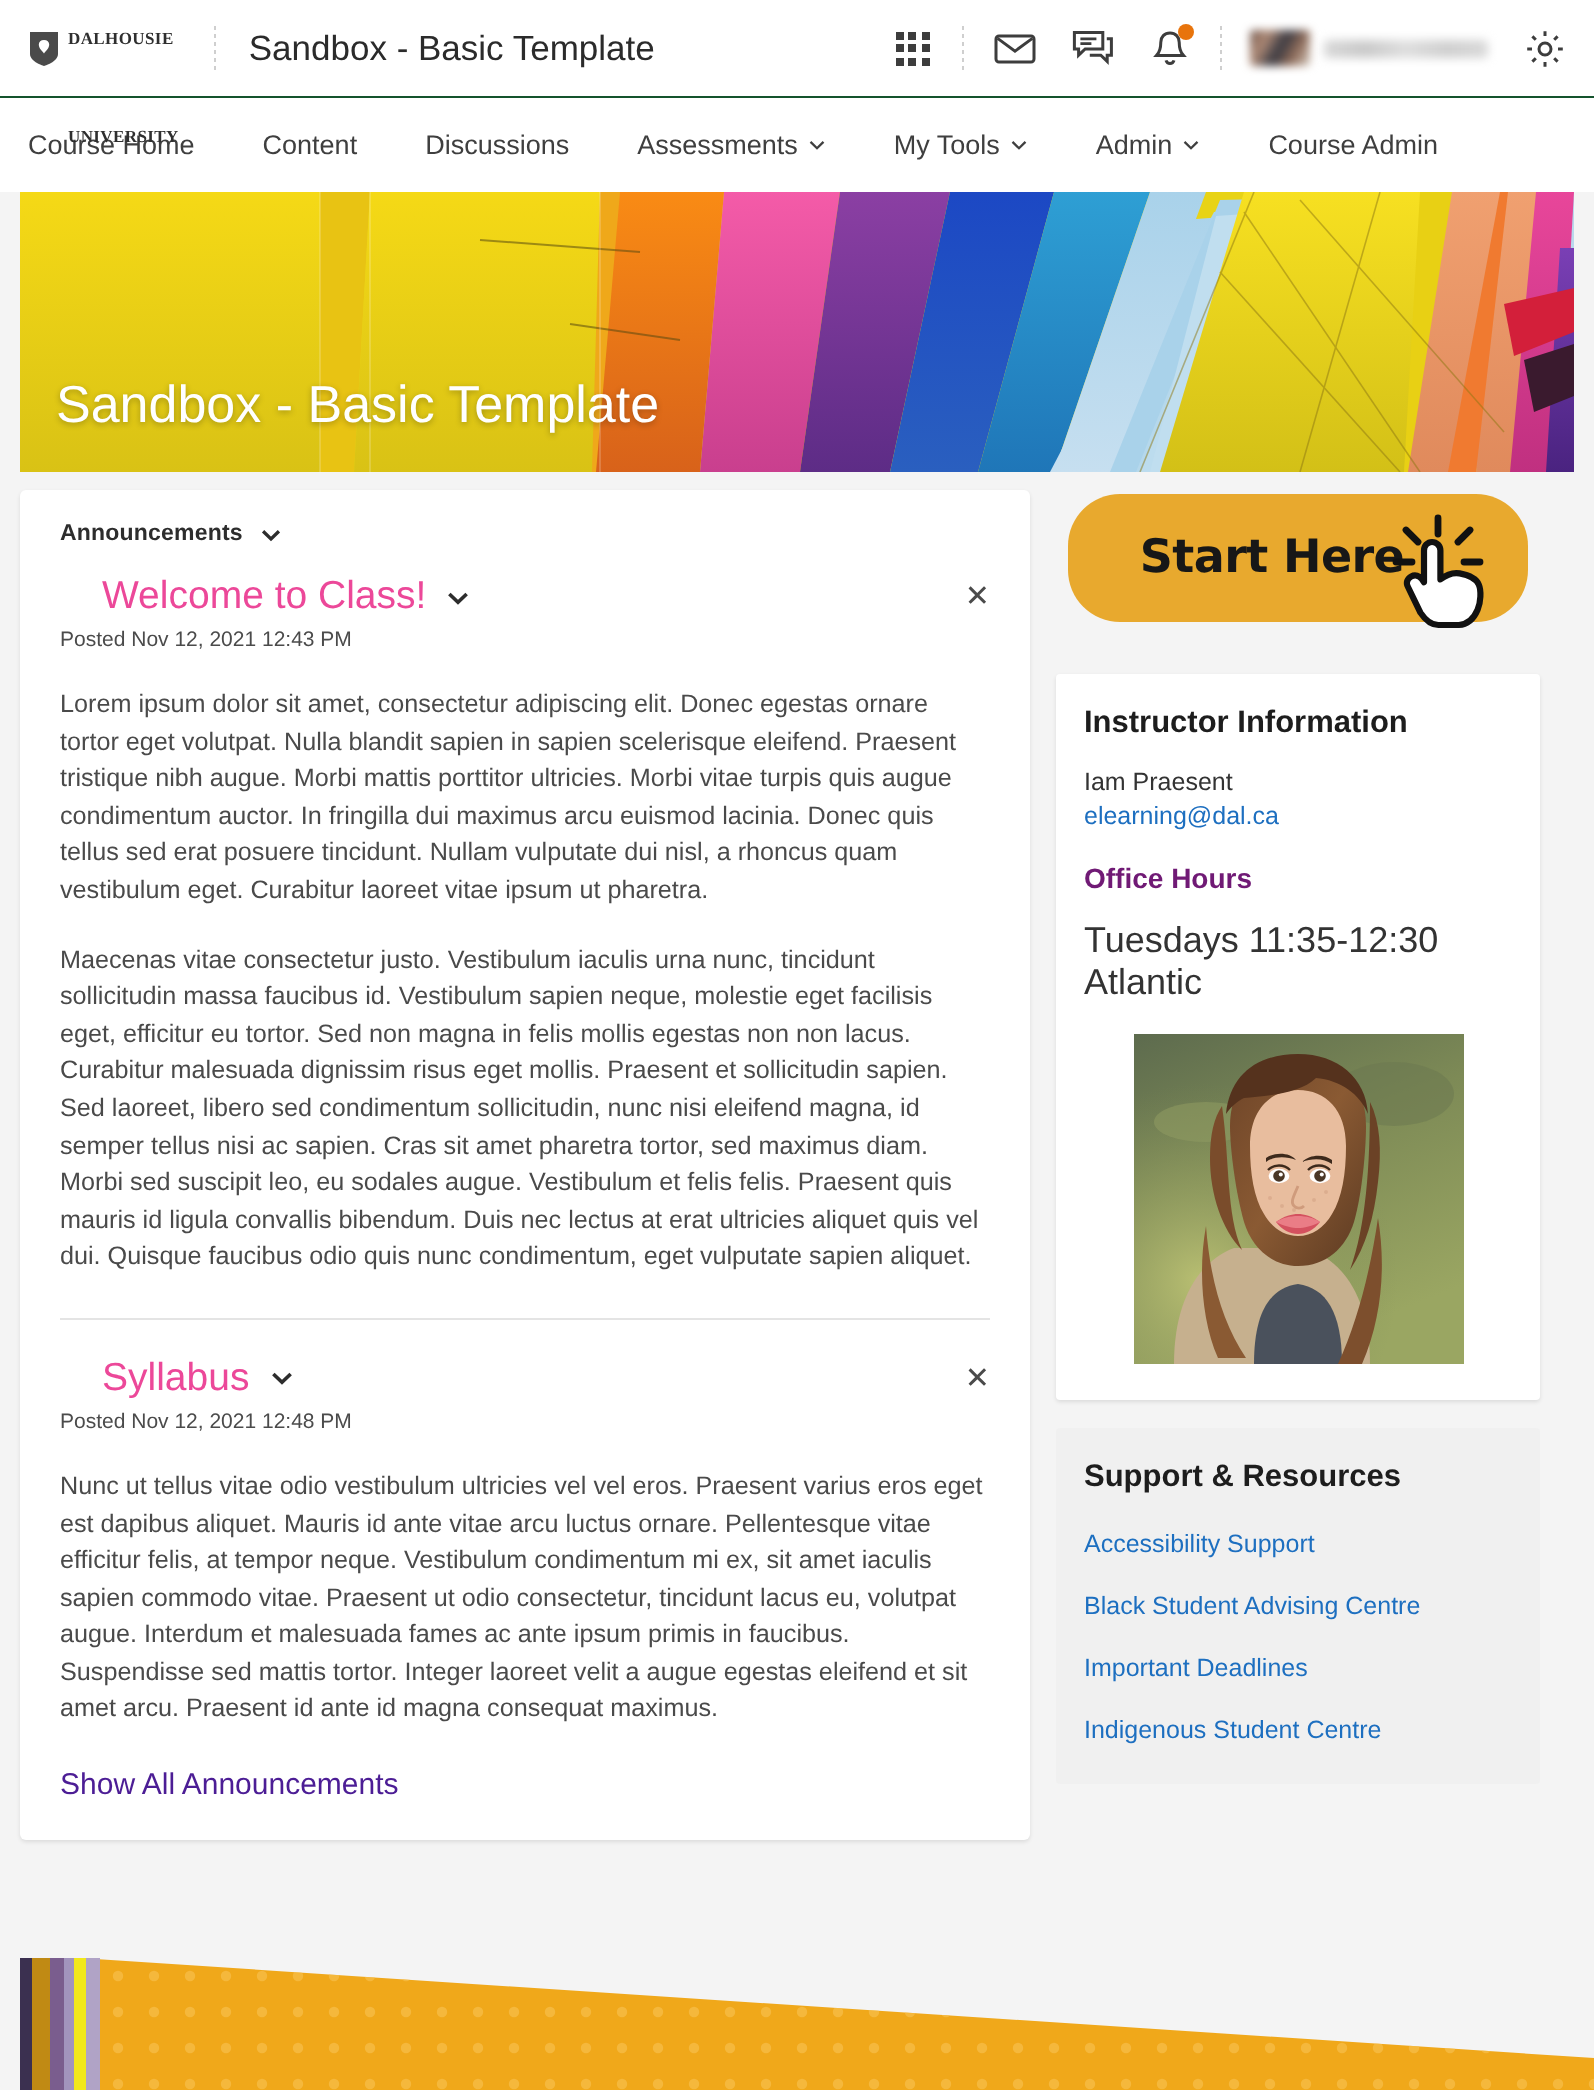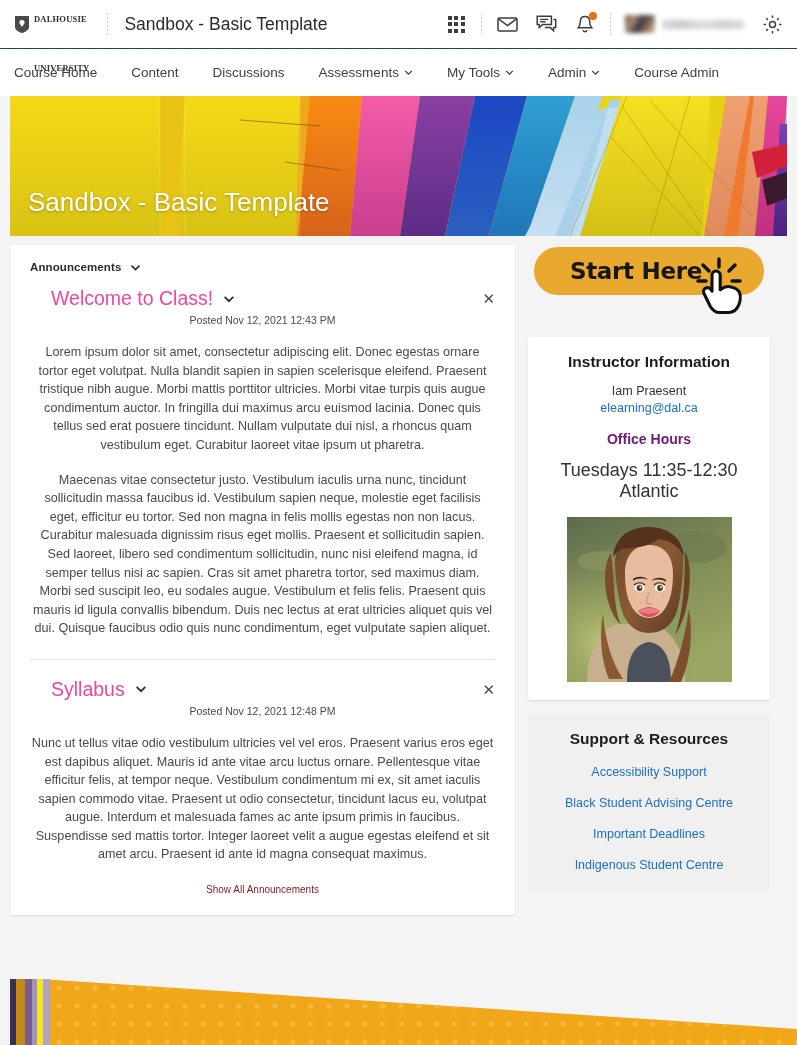--- a/index.html
+++ b/index.html
@@ -50,43 +50,43 @@
   .navitem:first-child { padding-left: 0; }
   .caret { width: 9px; height: 9px; }
 
   
   .banner { margin: 0 10px; height: 140px; position: relative; overflow: hidden; }
   .banner-img { position: absolute; inset: 0; }
   .banner-title { position: absolute; left: 18px; bottom: 18px; color: #fff;
     font-size: 26px; font-weight: 400; text-shadow: 0 1px 3px rgba(0,0,0,.28); }
 
   
-  .page { display: flex; gap: 13px; padding: 9px 10px 0 10px; align-items: flex-start; text-align: center; }
+  .page { display: flex; gap: 13px; padding: 9px 10px 0 10px; align-items: flex-start; }
   .col-main { width: 505px; background: #fff; border-radius: 3px;
      box-shadow: 0 1px 2px rgba(0,0,0,.10); padding: 16px 20px 18px 20px; }
   .col-side { width: 242px; display: flex; flex-direction: column; gap: 14px; }
 
   
   .ann-head { display: flex; align-items: center; gap: 9px; margin-bottom: 14px; }
   .ann-head-label { font-size: 11.5px; font-weight: 700; color: #2d2d2d; letter-spacing: .1px; }
   .ann-item { position: relative; }
   .ann-titlerow { display: flex; align-items: center; gap: 10px; }
   .ann-title { font-size: 19.5px; color: #ec4899; font-weight: 400; cursor: pointer; margin-left: 21px; }
   .ann-close { position: absolute; right: 0; top: 4px; font-size: 15px; color: #4a4a4a;
      cursor: pointer; line-height: 1; }
   .ann-date { font-size: 10.5px; color: #4b4b4b; margin-top: 4px; }
   .ann-body { margin-top: 17px; font-size: 12.6px; line-height: 18.6px; color: #4a4a4a; }
   .ann-body p + p { margin-top: 16px; }
   .divider { height: 1px; background: #e4e4e4; margin: 21px 0 18px 0; }
-  .showall { display: inline-block; margin-top: 20px; font-size: 10px; color: #7f1d1d; cursor: pointer; }
+  .showall { display: inline-block; margin-top: 20px; font-size: 15px; color: #4c1d95; cursor: pointer; }
 
   
   .start-wrap { background: #f4f4f4; display: flex; justify-content: center; padding-top: 2px;
      position: relative; height: 78px; }
-  .start-pill { width: 230px; height: 48px; border-radius: 26px; background: #e8a92e;
+  .start-pill { width: 230px; height: 64px; border-radius: 26px; background: #e8a92e;
      display: flex; align-items: center; justify-content: center; position: relative; cursor: pointer; }
   .start-text { font-size: 23px; font-weight: 700; color: #171717; letter-spacing: -.3px;
      font-family: "DejaVu Sans", sans-serif; margin-right: 26px; }
   .hand { position: absolute; right: 8px; top: 10px; }
 
   .card { background: #fff; border-radius: 2px; box-shadow: 0 1px 2px rgba(0,0,0,.10);
      padding: 16px 14px 18px 14px; }
   .card-grey { background: #f0f0f0; box-shadow: none; border-radius: 2px;
      padding: 16px 14px 20px 14px; }
   .card-h { font-size: 15.5px; font-weight: 700; color: #1d1d1d; }

